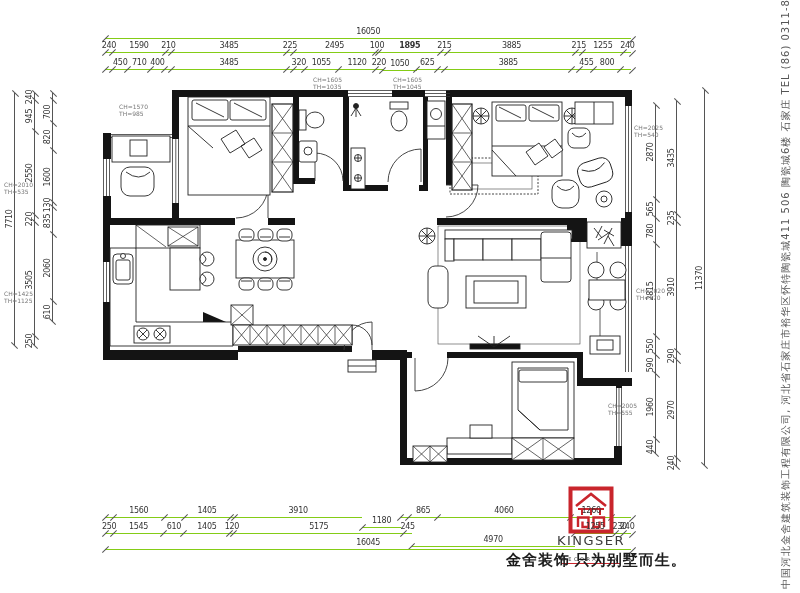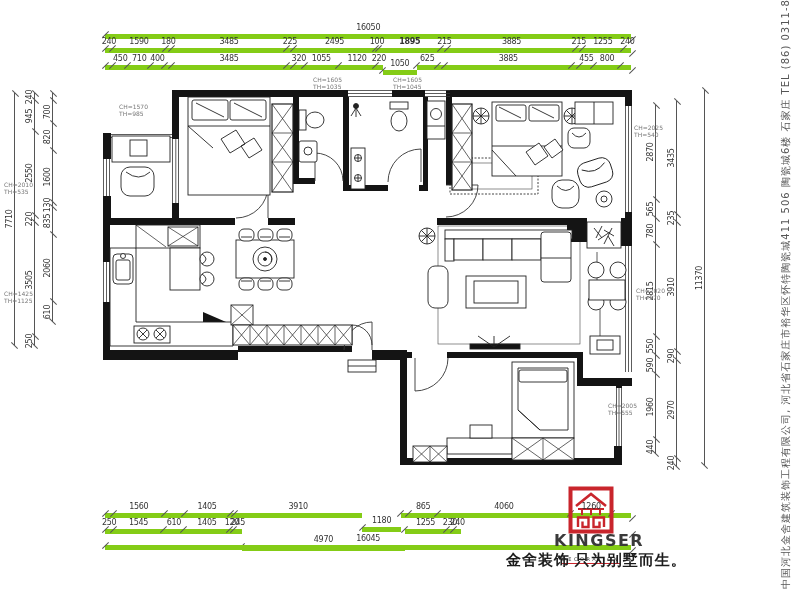--- a/index.html
+++ b/index.html
@@ -2,21 +2,21 @@
 <html><head>
 <meta charset="utf-8">
 <style>
   html,body{margin:0;padding:0;background:#fff;}
   .canvas{position:relative;width:800px;height:593px;background:#fff;overflow:hidden;
           font-family:"DejaVu Sans",sans-serif;}
   svg.plan{position:absolute;left:0;top:0;}
 
   
   .hdims{position:absolute;display:flex;height:12px;}
-  .hdims .seg{position:relative;border-bottom:5px solid #84cc16;display:flex;
+  .hdims .seg{position:relative;border-bottom:1px solid #84cc16;display:flex;
               align-items:flex-end;justify-content:center;}
   .hdims .seg .lab{font-size:8px;line-height:1;color:#333;margin-bottom:2px;
                    white-space:nowrap;letter-spacing:-0.3px;z-index:1;}
   .hdims .seg::before{content:"";position:absolute;bottom:-4.5px;left:-0.5px;width:1px;
                       height:9px;background:#555;transform:rotate(45deg);}
   .hdims::after{content:"";position:absolute;bottom:-4.5px;right:-0.5px;width:1px;
                 height:9px;background:#555;transform:rotate(45deg);}
   .vdims{position:absolute;width:16px;}
   .vdims .seg{position:relative;border-left:1px solid #555;}
   .vdims .seg .lab{position:absolute;top:50%;left:-6px;transform:translate(-50%,-50%) rotate(-90deg);
@@ -30,21 +30,21 @@
   .rlabel{position:absolute;font-size:6px;line-height:7px;color:#777;letter-spacing:0;}
 
   
   .company{position:absolute;left:779px;top:589px;transform-origin:0 0;
            transform:rotate(-90deg);white-space:nowrap;font-size:10px;color:#555;
            letter-spacing:1px;}
 
   
   .logo{position:absolute;left:554px;top:486px;width:74px;text-align:center;}
   .logo .mark{display:block;margin:0 auto;}
-  .logo .name{font-size:16px;font-weight:bold;color:#3a3a3a;letter-spacing:1.5px;
+  .logo .name{font-size:13px;font-weight:normal;color:#3a3a3a;letter-spacing:1.5px;
               line-height:11px;margin-top:1px;}
   .logo .sub{display:inline-block;font-size:5px;color:#3a3a3a;letter-spacing:2.5px;
              border-bottom:1.5px solid #c9252c;padding-bottom:1px;line-height:6px;}
   .slogan{position:absolute;left:506px;top:551px;font-family:"Liberation Serif",serif;
           font-weight:bold;font-size:15px;color:#1c1c1c;letter-spacing:1px;}
 </style>
 </head>
 <body>
 
 <div class="canvas">
@@ -268,21 +268,21 @@
       </div>
     </div>
   <div class="hdims" style="left:105px;top:41px;width:527px">
       <div class="seg" style="width: 7.872px;">
         <span class="lab">240</span>
       </div>
       <div class="seg" style="width: 52.152px;">
         <span class="lab">1590</span>
       </div>
       <div class="seg" style="width: 6.888px;">
-        <span class="lab">180</span>
+        <span class="lab">210</span>
       </div>
       <div class="seg" style="width: 114.308px;">
         <span class="lab">3485</span>
       </div>
       <div class="seg" style="width: 7.38px;">
         <span class="lab">225</span>
       </div>
       <div class="seg" style="width: 81.836px;">
         <span class="lab">2495</span>
       </div>
@@ -391,20 +391,23 @@
         <span class="lab">1545</span>
       </div>
       <div class="seg" style="width: 20.008px;">
         <span class="lab">610</span>
       </div>
       <div class="seg" style="width: 46.084px;">
         <span class="lab">1405</span>
       </div>
       <div class="seg" style="width: 3.936px;">
         <span class="lab">120</span>
+      </div>
+      <div class="seg" style="width: 169.74px;">
+        <span class="lab">5175</span>
       </div>
       <div class="seg" style="width: 8.036px;">
         <span class="lab">245</span>
       </div>
       <div class="seg" style="width: 163.016px; margin-top: 24px;">
         <span class="lab">4970</span>
       </div>
       <div class="seg" style="width: 41.164px;">
         <span class="lab">1255</span>
       </div>

